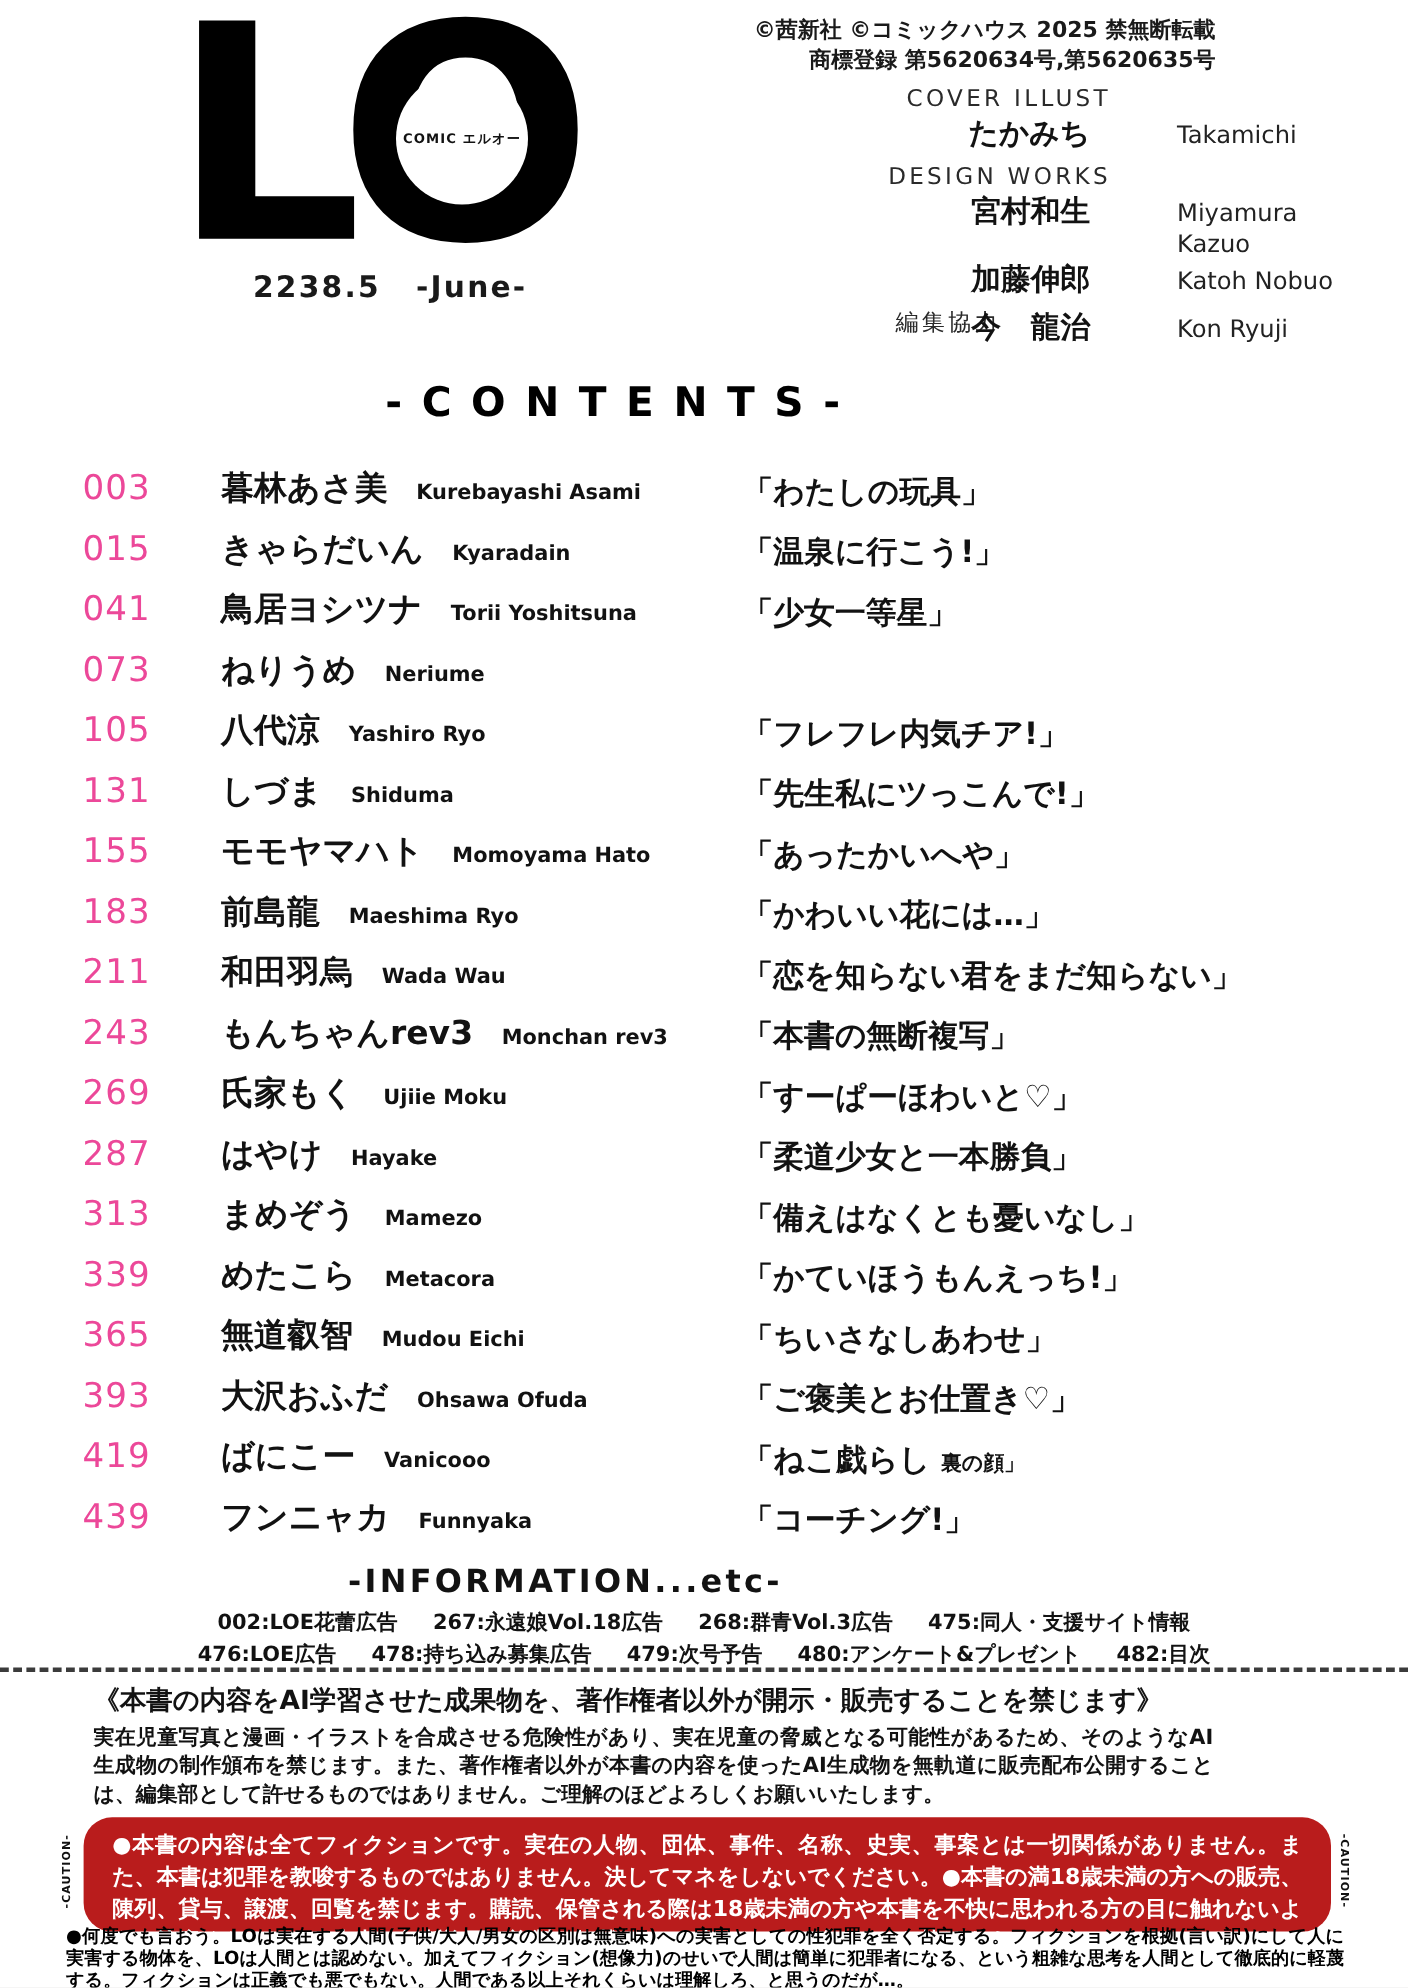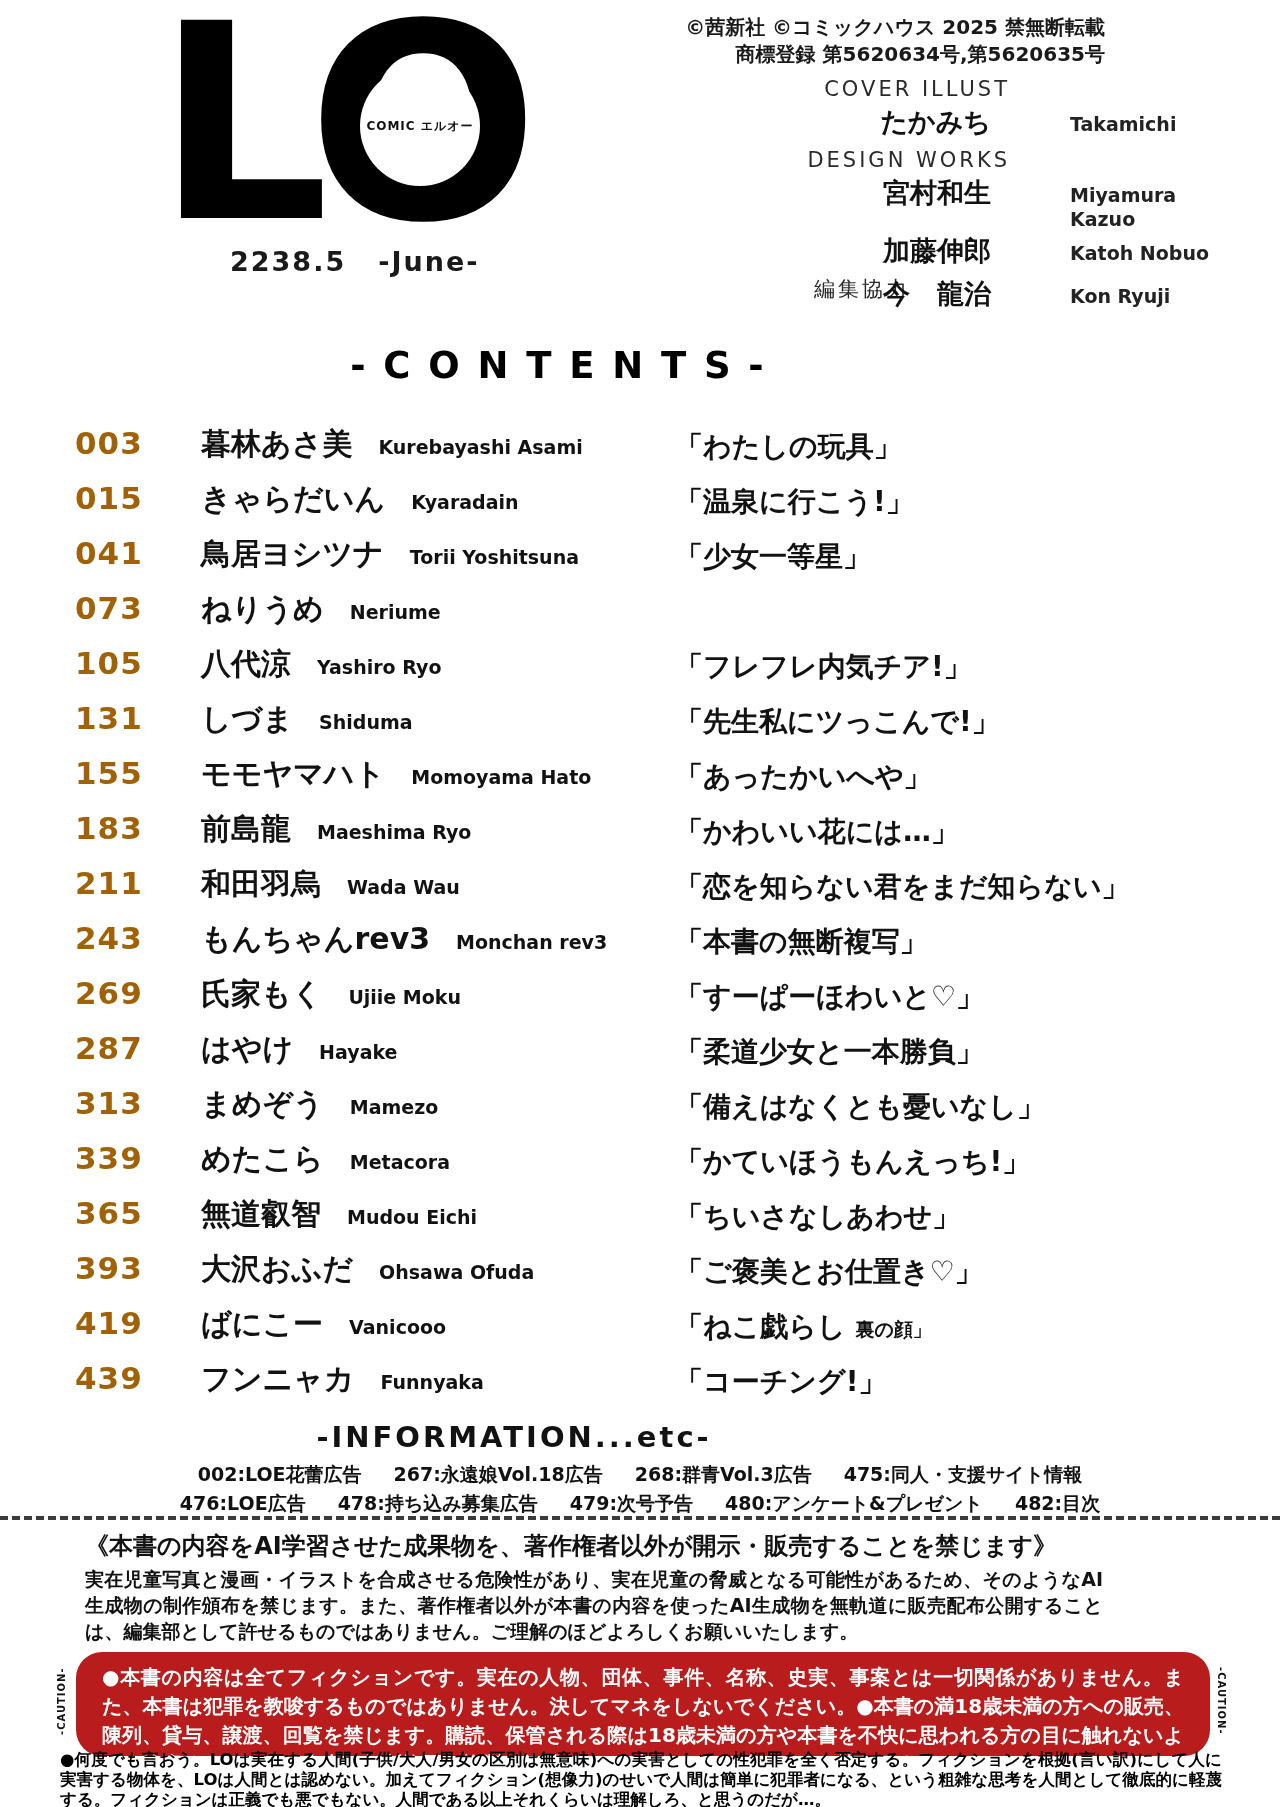--- a/index.html
+++ b/index.html
@@ -25,30 +25,30 @@
   .credits{position:absolute;left:640px;top:14px;width:580px;}
   .cr-line{text-align:right;padding-right:115px;font-size:20px;font-weight:700;line-height:1.35;color:#1a1a1a;}
   .credit-label{
     text-align:right;font-size:21px;font-weight:400;letter-spacing:3px;color:#2a2a2a;
     padding-right:210px;margin-top:8px;line-height:1.3;
   }
   .credit-label.wide{padding-right:310px;}
   .credit-row{display:flex;align-items:baseline;margin-top:2px;gap:47px;}
   .credit-row.overlap{margin-top:-26px;}
   .credit-jp{flex:1;text-align:right;font-size:27px;font-weight:700;line-height:1.25;}
-  .credit-en{width:150px;padding-left:32px;font-size:19px;font-weight:700;color:#222;line-height:1.25;box-sizing:content-box;}
+  .credit-en{width:150px;padding-left:32px;font-size:22px;font-weight:400;color:#222;line-height:1.25;box-sizing:content-box;}
   
   .contents-heading{
     position:absolute;left:0;top:344px;width:1114px;text-align:center;
     font-size:37px;font-weight:800;letter-spacing:0.48em;text-indent:0.48em;color:#000;
   }
   
   .toc{position:absolute;left:75px;top:424px;width:1200px;}
   .toc-row{position:relative;height:55px;display:flex;align-items:baseline;}
-  .toc-num{width:62px;font-size:31px;font-weight:700;letter-spacing:1px;color:#a16207;}
+  .toc-num{width:62px;font-size:31px;font-weight:400;letter-spacing:1px;color:#ec4899;}
   .toc-author{margin-left:64px;font-size:30px;font-weight:700;white-space:nowrap;}
   .toc-en{margin-left:26px;font-size:19px;font-weight:700;white-space:nowrap;}
   .toc-title{position:absolute;left:600px;top:4px;font-size:28px;font-weight:700;white-space:nowrap;}
   .toc-suffix{font-size:19px;font-weight:700;}
   
   .info-heading{position:absolute;left:0;top:1420px;width:1028px;text-align:center;
     font-size:29px;font-weight:800;letter-spacing:3px;}
   .info-row{position:absolute;left:0;width:1280px;text-align:center;font-size:19px;font-weight:700;}
   .info-row1{top:1462px;}
   .info-row2{top:1491px;}

